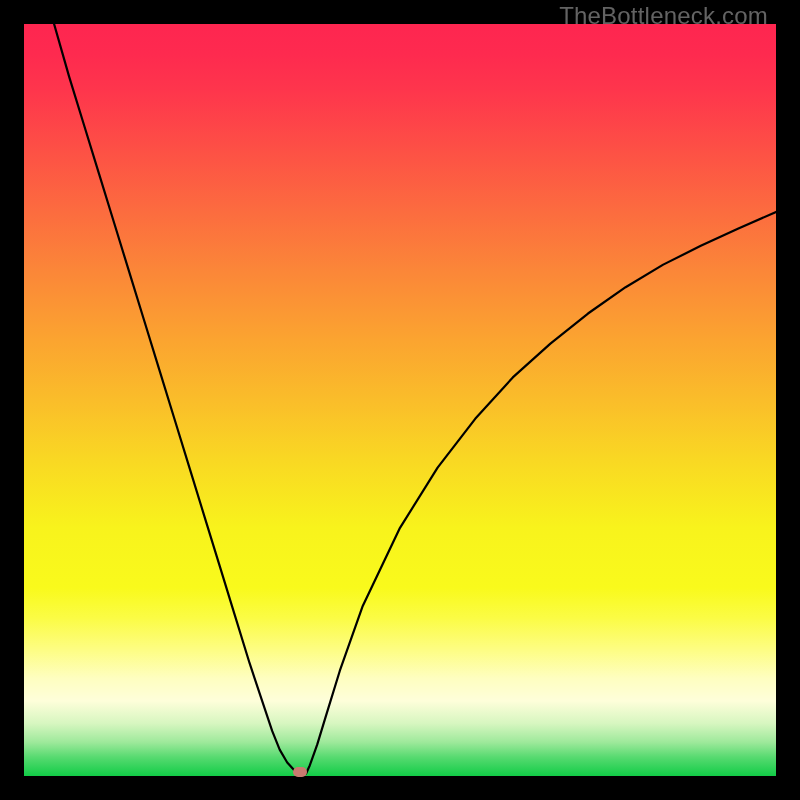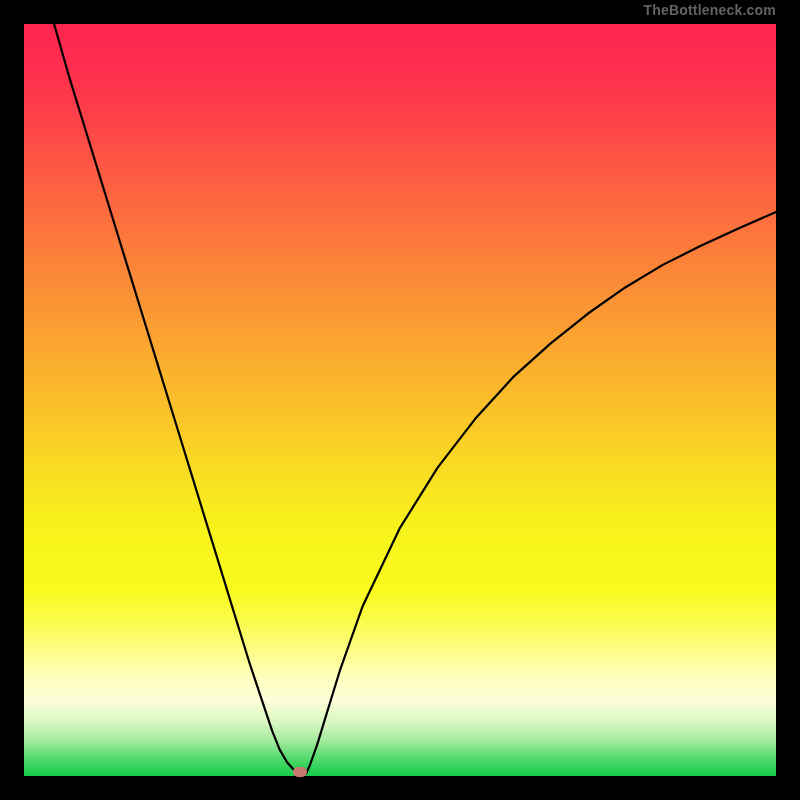--- a/index.html
+++ b/index.html
@@ -15,24 +15,24 @@
     position: absolute;
     left: 24px;
     top: 24px;
     width: 752px;
     height: 752px;
     background: #000;
   }
   .watermark {
     position: absolute;
     top: 2px;
-    right: 24px;
+    right: 32px;
     color: #636363;
-    font-size: 14px;
-    font-weight: 700;
+    font-size: 24px;
+    font-weight: 400;
     letter-spacing: 0.2px;
   }
   .curve {
     position: absolute;
     left: 0;
     top: 0;
     width: 752px;
     height: 752px;
   }
   .gradient {

